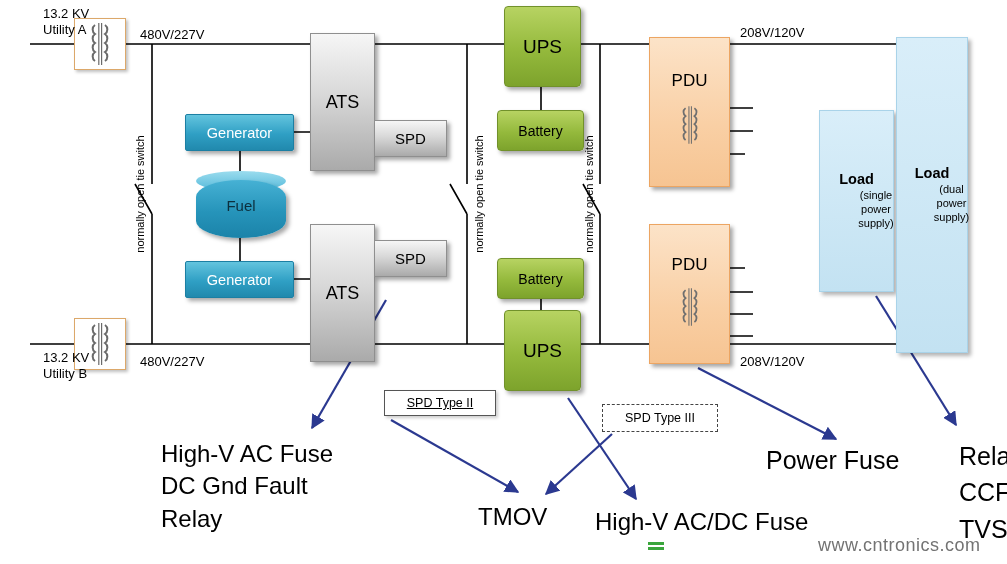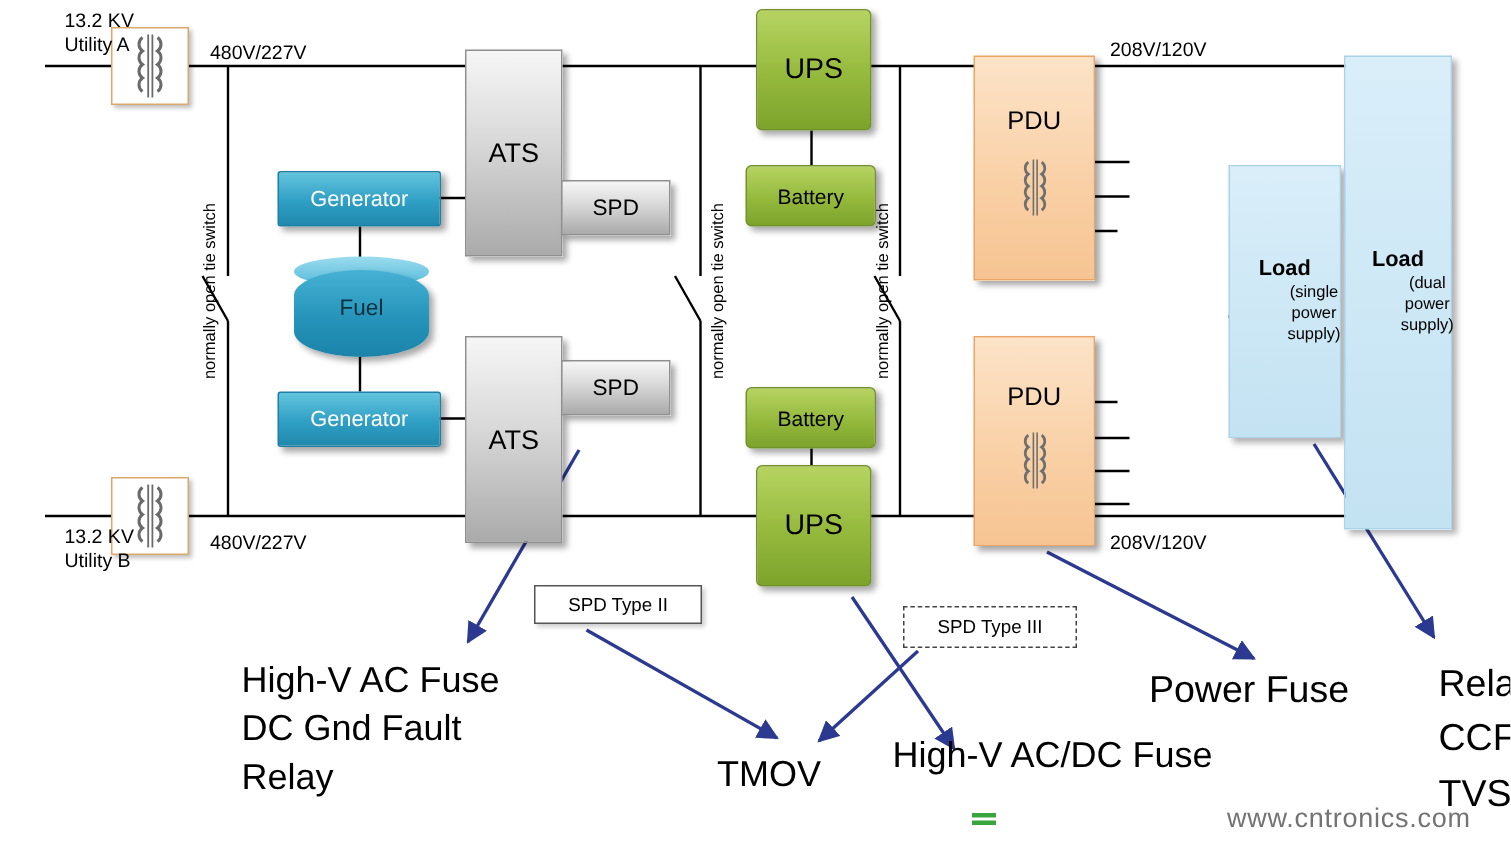--- a/index.html
+++ b/index.html
@@ -148,28 +148,28 @@
 power
 supply)</div>
   </div>
   <div class="bx loadblue" style="left:896px;top:37px;width:72px;height:316px;flex-direction:column;">
     <div class="loadtitle">Load</div>
     <div class="subt pre">(dual
 power
 supply)</div>
   </div>
 
-  <div class="callout" style="left:356px;top:390px;width:112px;height:26px;border:1.2px solid #555;box-shadow:2px 2px 3px rgba(0,0,0,.2);">SPD Type II</div>
+  <div class="callout" style="left:384px;top:390px;width:112px;height:26px;border:1.2px solid #555;box-shadow:2px 2px 3px rgba(0,0,0,.2);text-decoration:underline;">SPD Type II</div>
   <div class="callout" style="left:602px;top:404px;width:116px;height:28px;border:1.5px dashed #444;">SPD Type III</div>
 
   <div class="note pre" style="left:122px;top:438px;">High-V AC Fuse
 DC Gnd Fault
 Relay</div>
   <div class="note" style="left:478px;top:501px;">TMOV</div>
-  <div class="note" style="left:595px;top:488px;">High-V AC/DC Fuse</div>
+  <div class="note" style="left:595px;top:506px;">High-V AC/DC Fuse</div>
   <div class="note" style="left:766px;top:444px;font-size:25px;">Power Fuse</div>
   <div class="note pre" style="left:920px;top:438px;font-size:25px;line-height:1.45;">Relay
 CCF
 TVS</div>
 
   <div class="greenmark">
       <i></i>
       <i></i>
     </div>
   <div class="watermark">www.cntronics.com</div>

